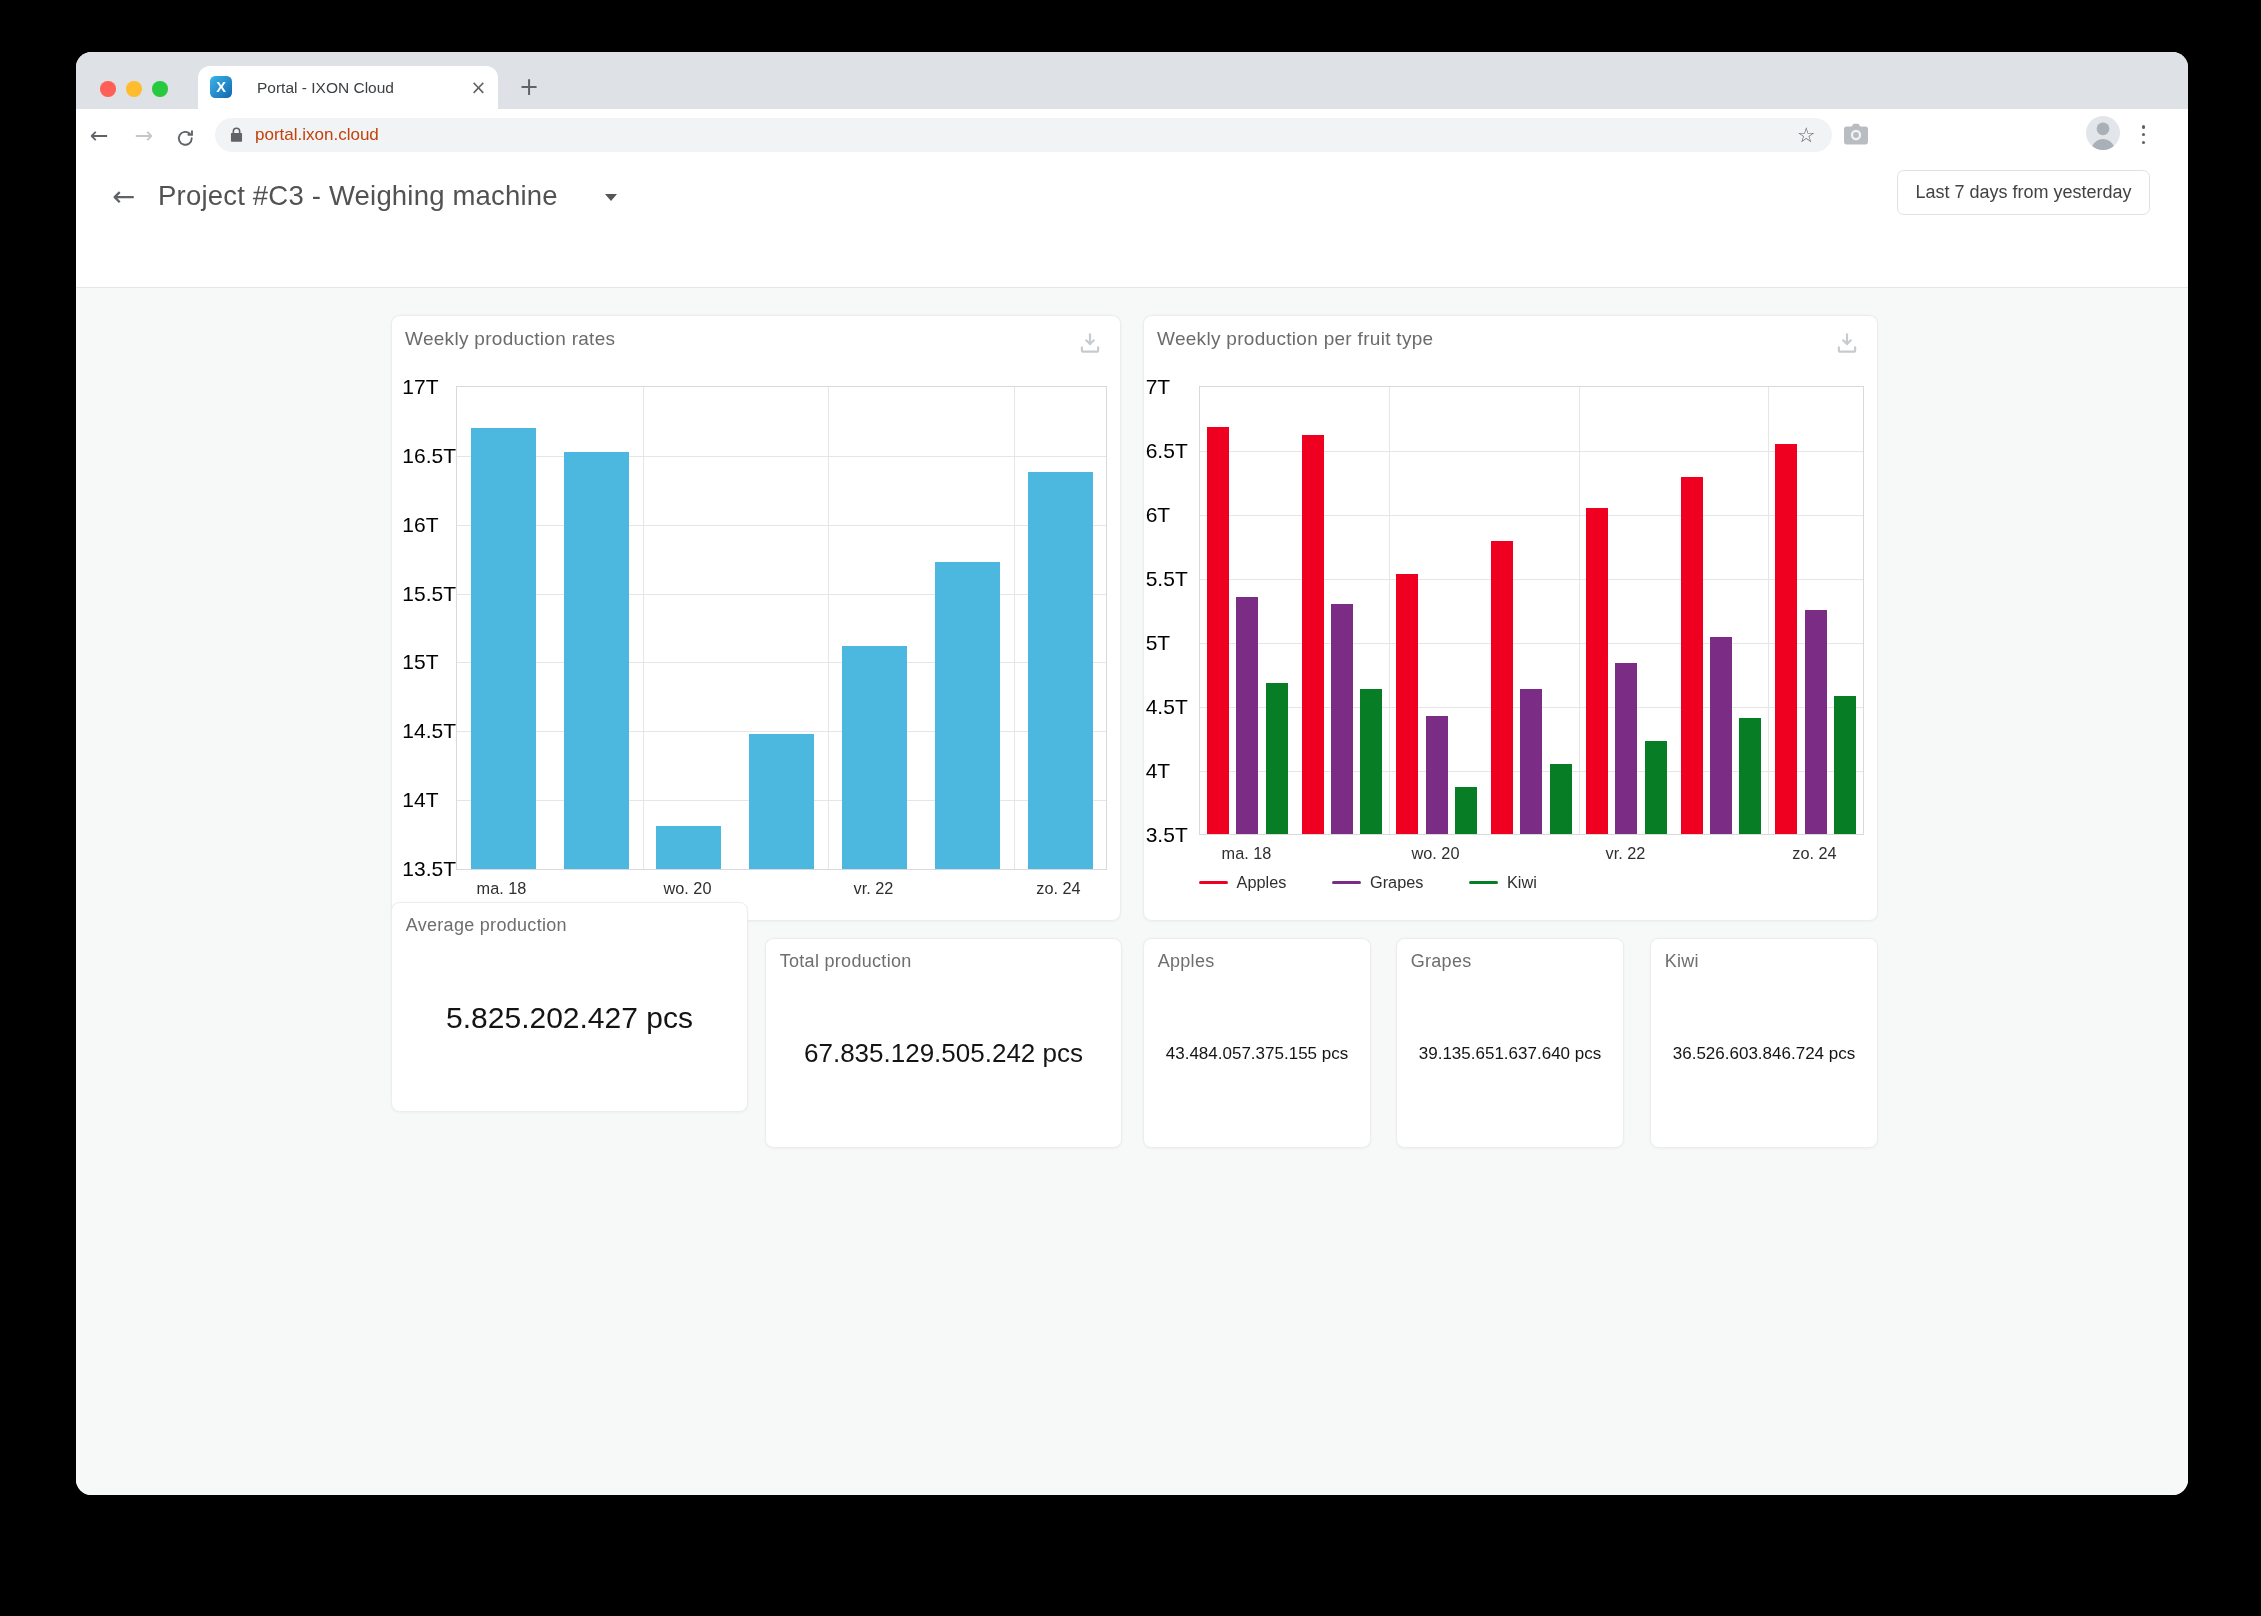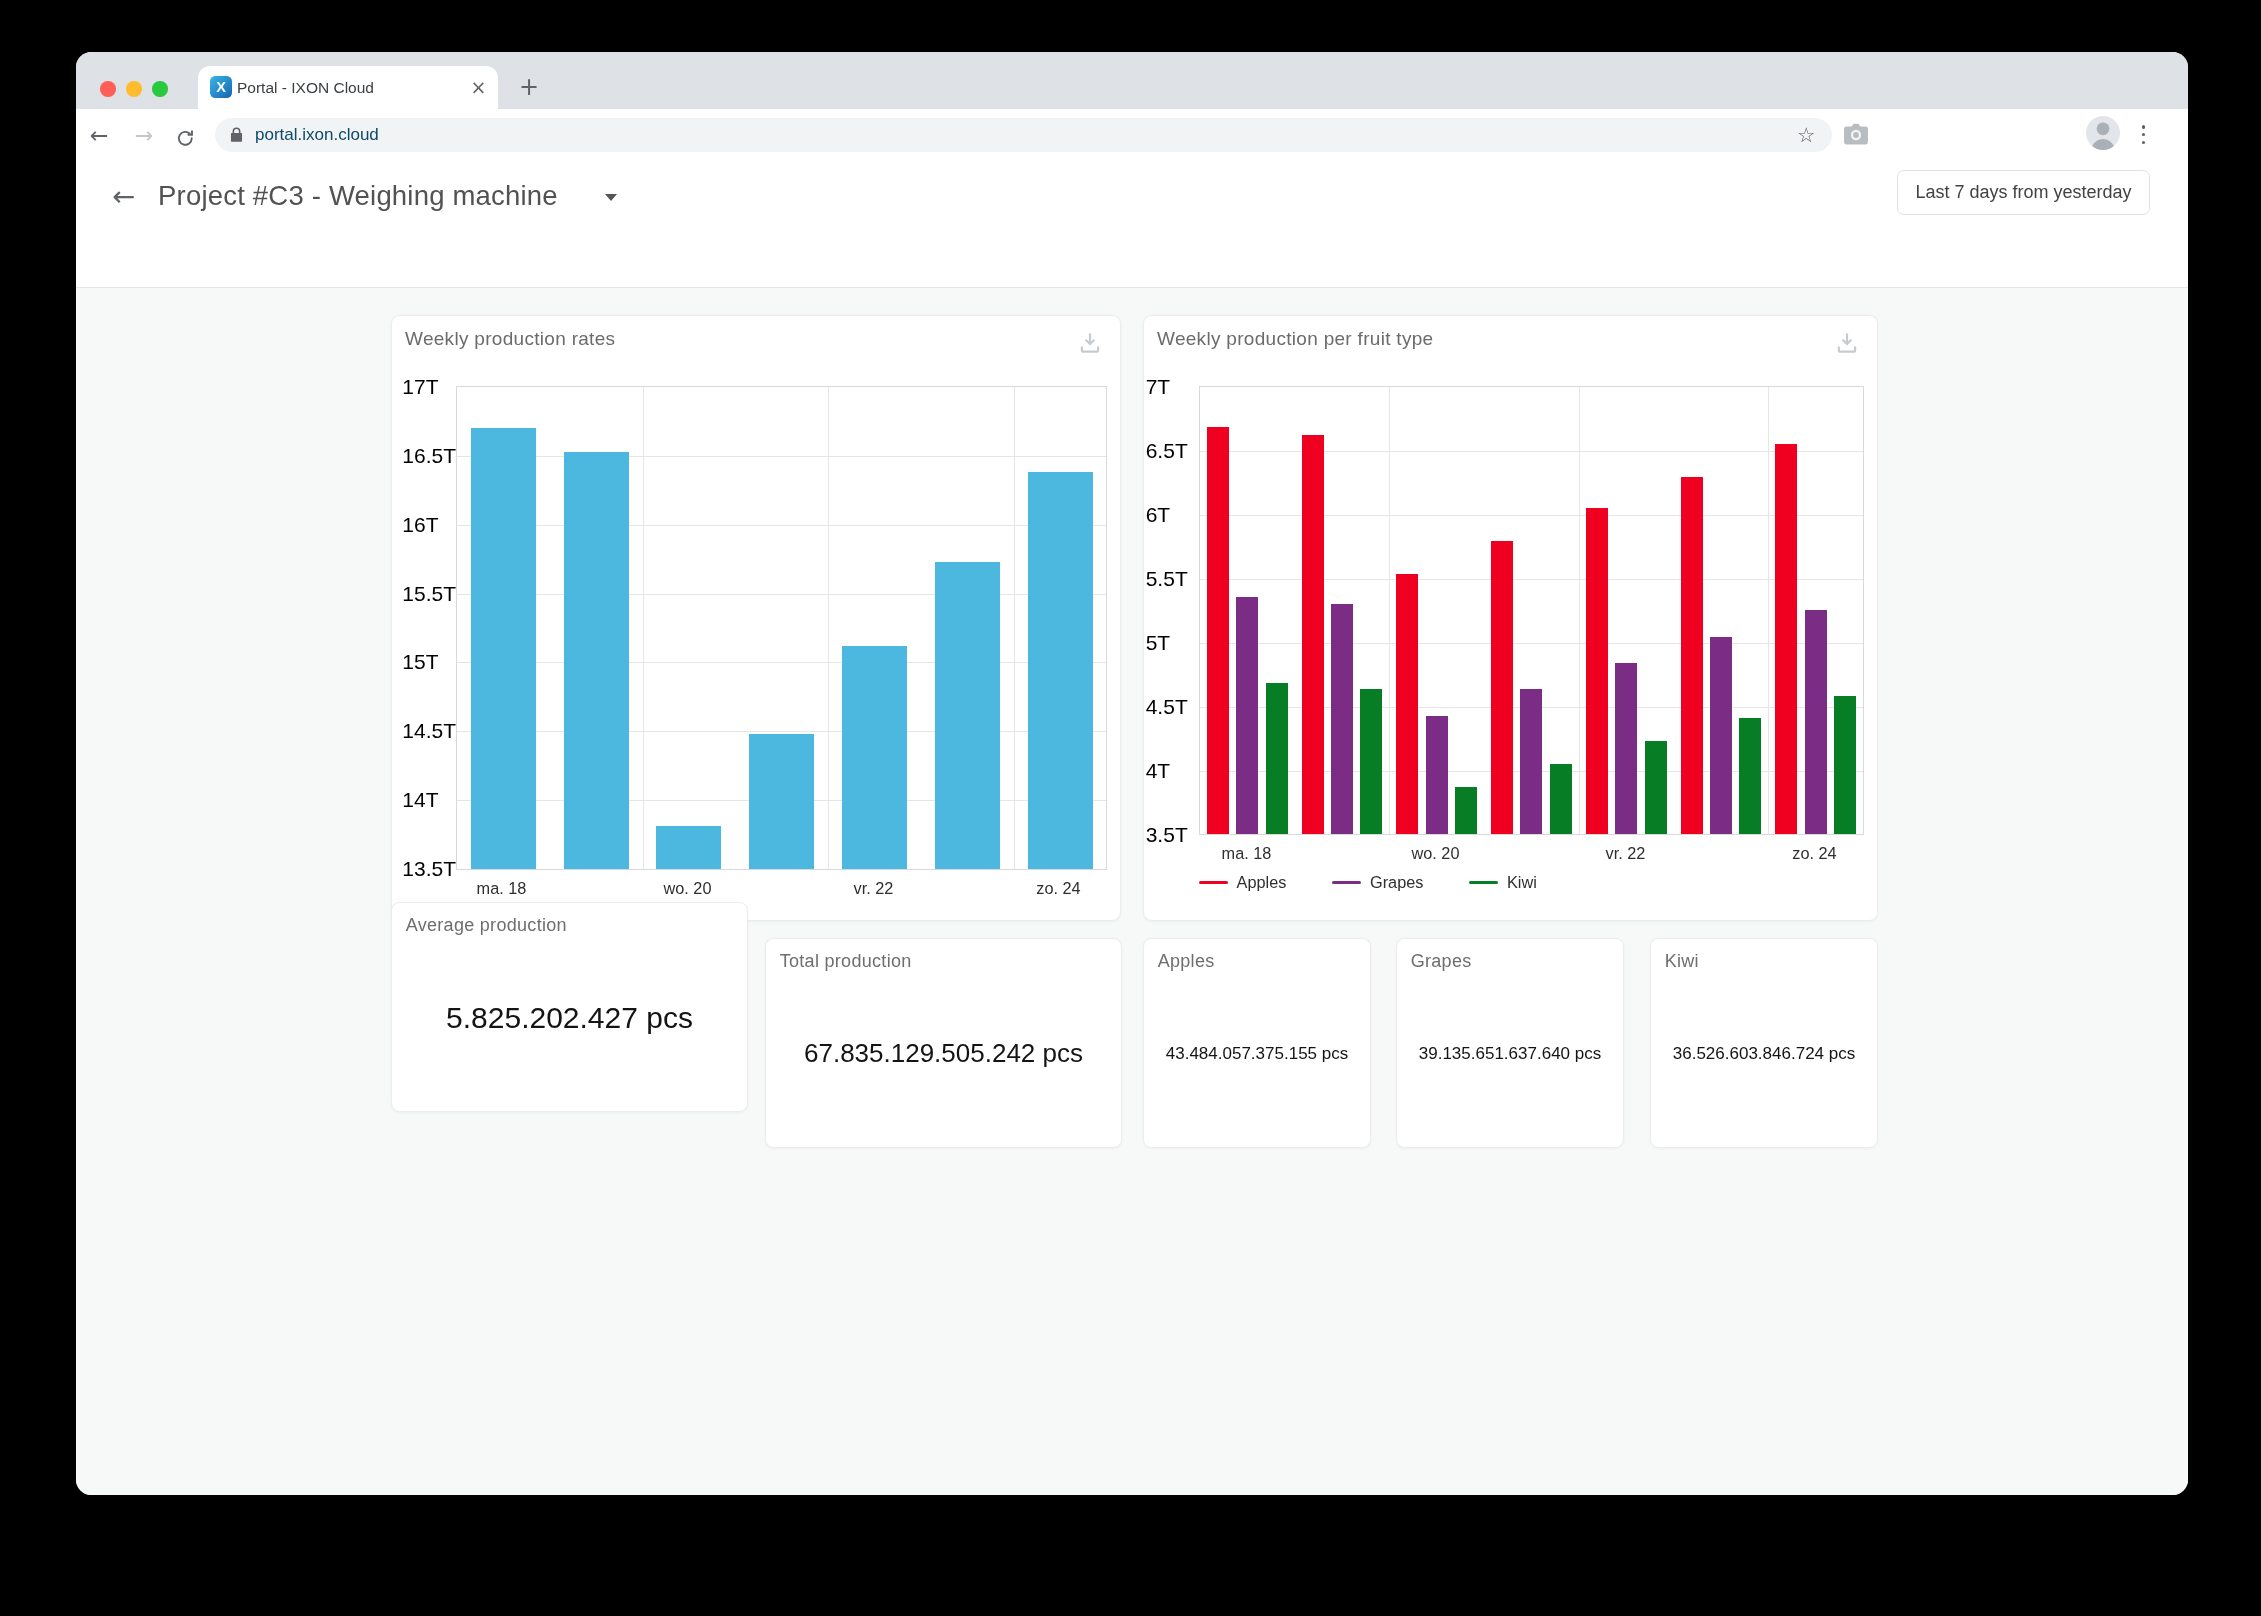--- a/index.html
+++ b/index.html
@@ -13,36 +13,36 @@
 
   
   .tabstrip { position:absolute; left:0; top:0; width:100%; height:57px; background:#dee1e6; }
   .traffic { position:absolute; top:29px; width:15.5px; height:15.5px; border-radius:50%; }
   .t1 { left:24px; } .t2 { left:50px; } .t3 { left:76px; }
   .btab { position:absolute; left:122px; top:13.7px; width:300px; height:43px; background:#fff;
           border-radius:12px 12px 0 0; }
   .favicon { position:absolute; left:12px; top:10.3px; width:22.3px; height:22.3px; border-radius:5.2px;
              background:linear-gradient(135deg,#3ab5ea,#1266b0); color:#fff; font-weight:bold;
              font-size:14.6px; line-height:22.3px; text-align:center; }
-  .btab-title { position:absolute; left:39px; top:0; line-height:43px; font-size:15.5px; color:#3c4043; }
+  .btab-title { position:absolute; left:59px; top:0; line-height:43px; font-size:15.5px; color:#3c4043; }
   .tab-close { position:absolute; left:266px; top:0; width:29px; line-height:43px; text-align:center;
                font-size:19px; color:#5f6368; }
   .newtab { position:absolute; left:436px; top:13.7px; width:34px; line-height:43px; text-align:center;
             font-size:24px; color:#5f6368; }
 
   
   .toolbar { position:absolute; left:0; top:57px; width:100%; height:52px; background:#fff;
              border-bottom:0.9px solid #e7eaec; }
   .navbtn { position:absolute; top:8.6px; width:34px; height:34px; text-align:center; line-height:34px;
             font-size:22.3px; color:#5f6368; border-radius:50%; }
   .nb-back { left:6px; } .nb-fwd { left:51px; color:#c4c7cb; } .nb-ref { left:92px; padding-top:6.9px; }
   .urlpill { position:absolute; left:139px; top:8.6px; width:1617px; height:34px; background:#f1f3f4;
              border-radius:17px; }
   .lock { position:absolute; left:12px; top:7.7px; width:19px; height:19px; }
-  .urltext { position:absolute; left:40px; top:0; line-height:34px; font-size:17px; color:#0c4a6e; }
+  .urltext { position:absolute; left:40px; top:0; line-height:34px; font-size:17px; color:#c2410c; }
   .star { position:absolute; right:10.3px; top:0; width:31px; line-height:34px; text-align:center;
           font-size:20.6px; color:#5f6368; }
   .camera { position:absolute; left:1767px; top:13.7px; width:26px; height:24px; }
   .avatar { position:absolute; left:2010px; top:6.9px; width:34px; height:34px; border-radius:50%;
             background:#e2e5e9; overflow:hidden; }
   .dots { position:absolute; left:2057px; top:8.6px; width:20.6px; height:34px;
           display:flex; flex-direction:column; justify-content:center; align-items:center; gap:4.3px; }
   .dots i { width:3.4px; height:3.4px; border-radius:50%; background:#5f6368; }
 
   

